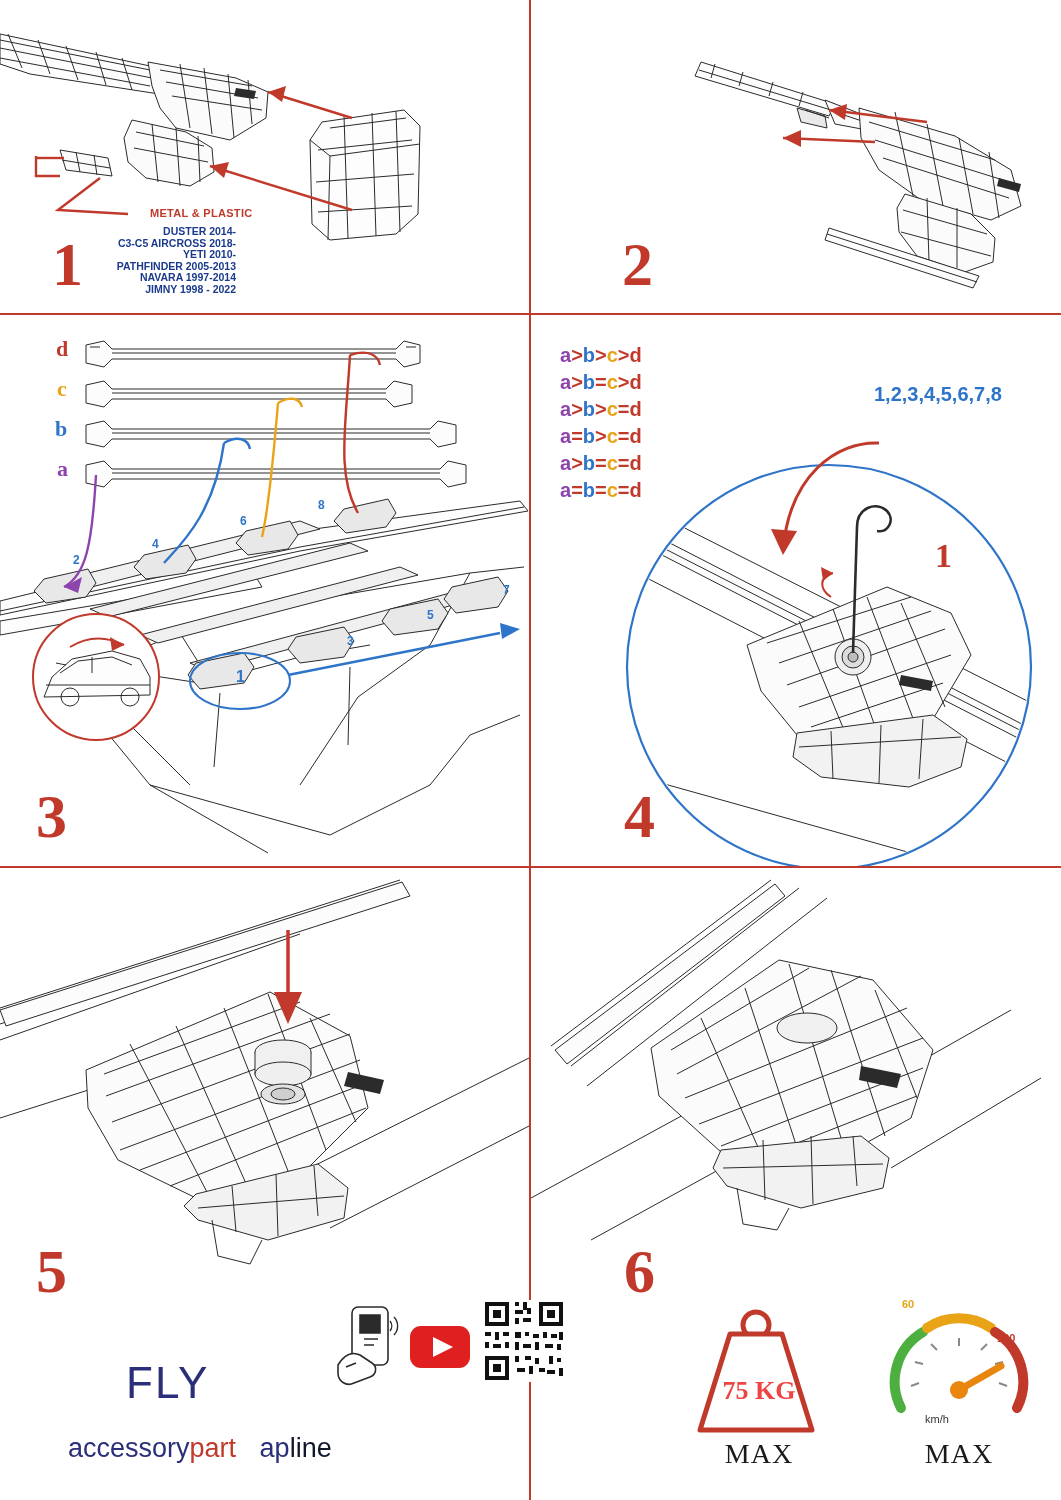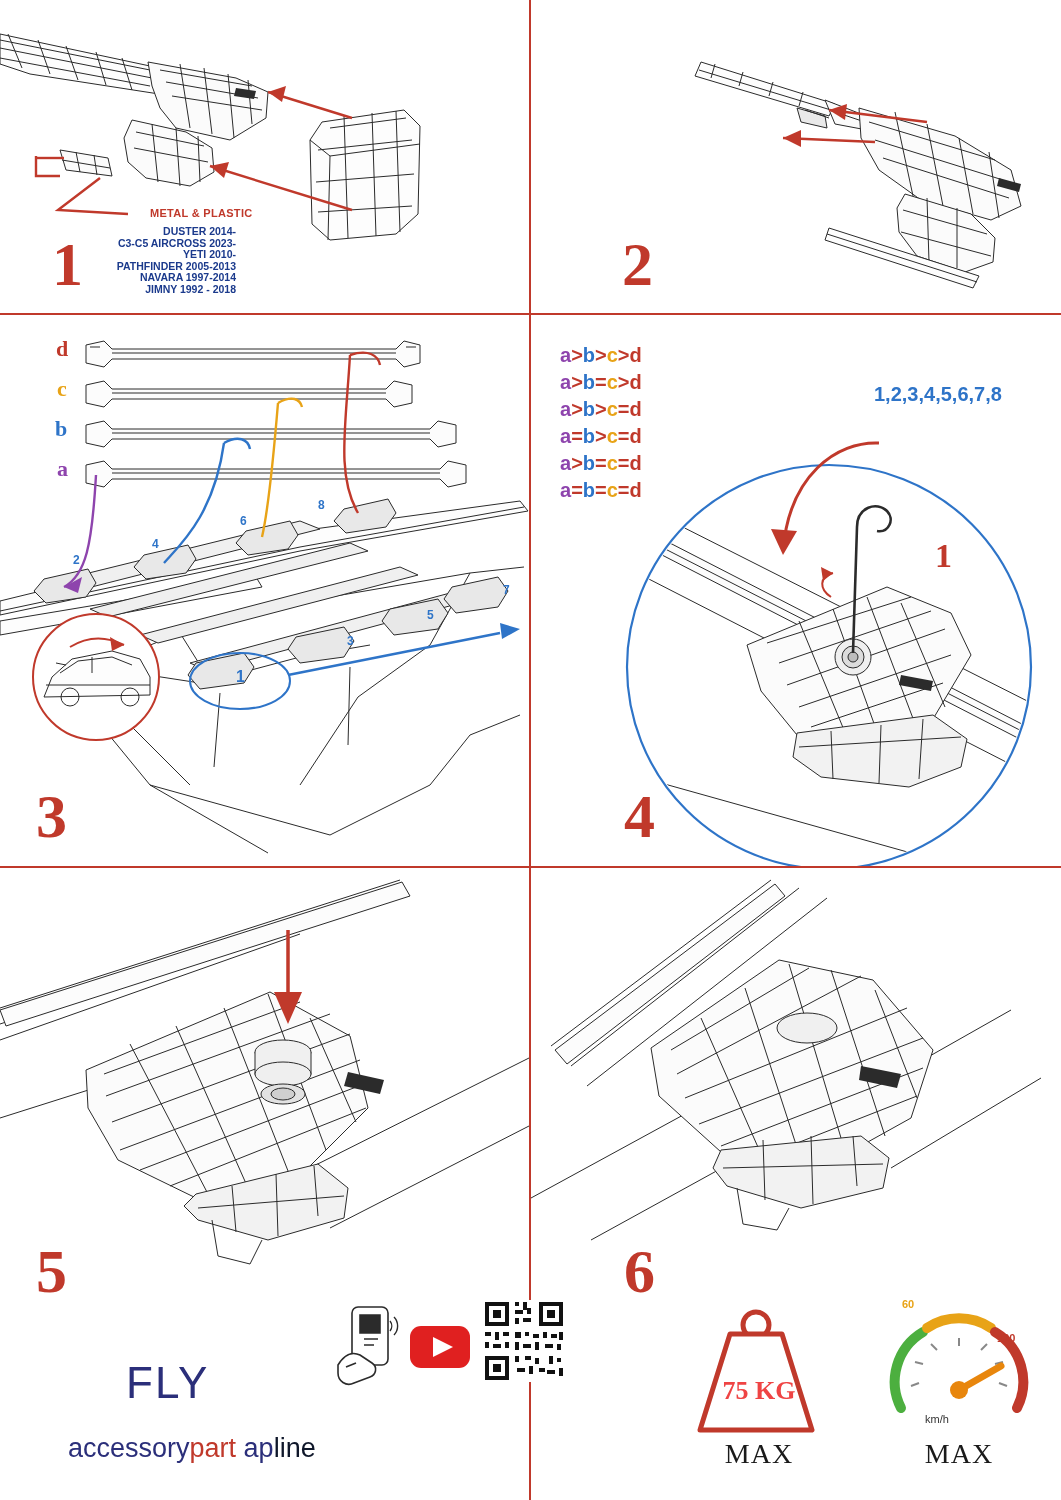--- a/index.html
+++ b/index.html
@@ -38,21 +38,21 @@
   .big-one{position:absolute;font-size:34px;font-weight:bold;color:#c0392b;font-family:"Liberation Serif",serif;}
 
   
   .fly{
     position:absolute;font-family:"Liberation Sans",sans-serif;
     font-size:44px;letter-spacing:2px;color:#2b2f7a;font-weight:normal;
   }
   .brandline{position:absolute;font-size:27px;white-space:nowrap;}
   .brandline .a{color:#2b2f7a;}
   .brandline .b{color:#c0392b;}
-  .brandline .c{color:#2b2f7a;}
+  .brandline .c{color:#2b2f7a;margin-left:16px;}
   .brandline .d{color:#0f172a;}
 
   .maxlabel{position:absolute;font-size:28px;color:#1a1a1a;font-family:"Liberation Serif",serif;letter-spacing:1px;}
   .kgtext{position:absolute;font-size:26px;font-weight:bold;color:#ef4444;font-family:"Liberation Serif",serif;}
   .kmh{position:absolute;font-size:11px;color:#333;}
   .gnum{position:absolute;font-size:11px;font-weight:bold;}
 </style>
 </head>
 <body>
 
@@ -122,25 +122,25 @@
       </g>
       <g fill="#c0392b" stroke="none">
         <polygon points="268,92 286,86 282,102"></polygon>
         <polygon points="210,166 229,162 224,178"></polygon>
       </g>
     </svg>
 
     <div class="metal-plastic" style="left:150px;top:207px">METAL &amp; PLASTIC</div>
     <div class="veh-list" style="left:0px;top:226px;width:236px">
       <div>DUSTER 2014-</div>
-      <div>C3-C5 AIRCROSS 2023-</div>
+      <div>C3-C5 AIRCROSS 2018-</div>
       <div>YETI 2010-</div>
       <div>PATHFINDER 2005-2013</div>
       <div>NAVARA 1997-2014</div>
-      <div>JIMNY 1992 - 2018</div>
+      <div>JIMNY 1998 - 2022</div>
     </div>
     <div class="stepnum" style="left:52px;top:233px;font-size:62px">1</div>
   </div>
 
   <div class="panel" style="left:529px;top:0;width:532px;height:313px">
     <svg width="532" height="313" viewBox="0 0 532 313">
       <g fill="none" stroke="#2b2b2b" stroke-width="1" stroke-linejoin="round">
 
         <path d="M172 62 L306 104 L300 116 L166 76 Z" fill="#fdfdfd"></path>
         <path d="M170 70 L302 110"></path>

